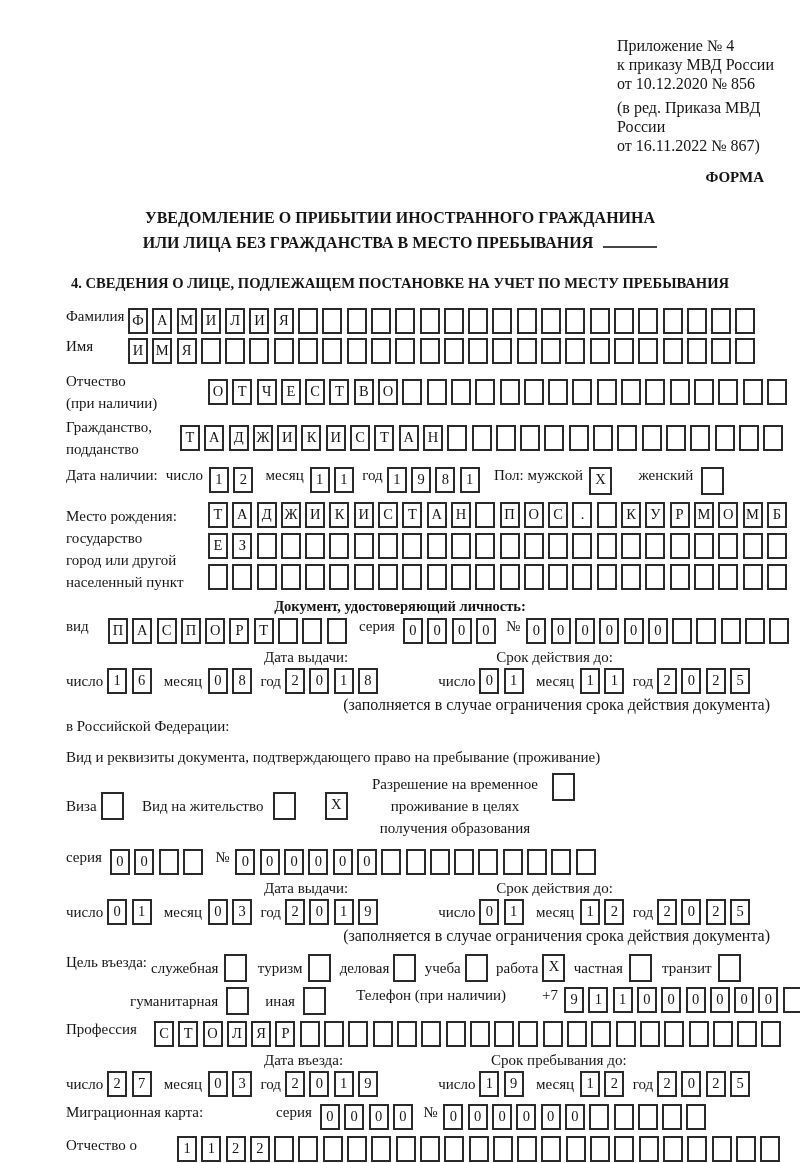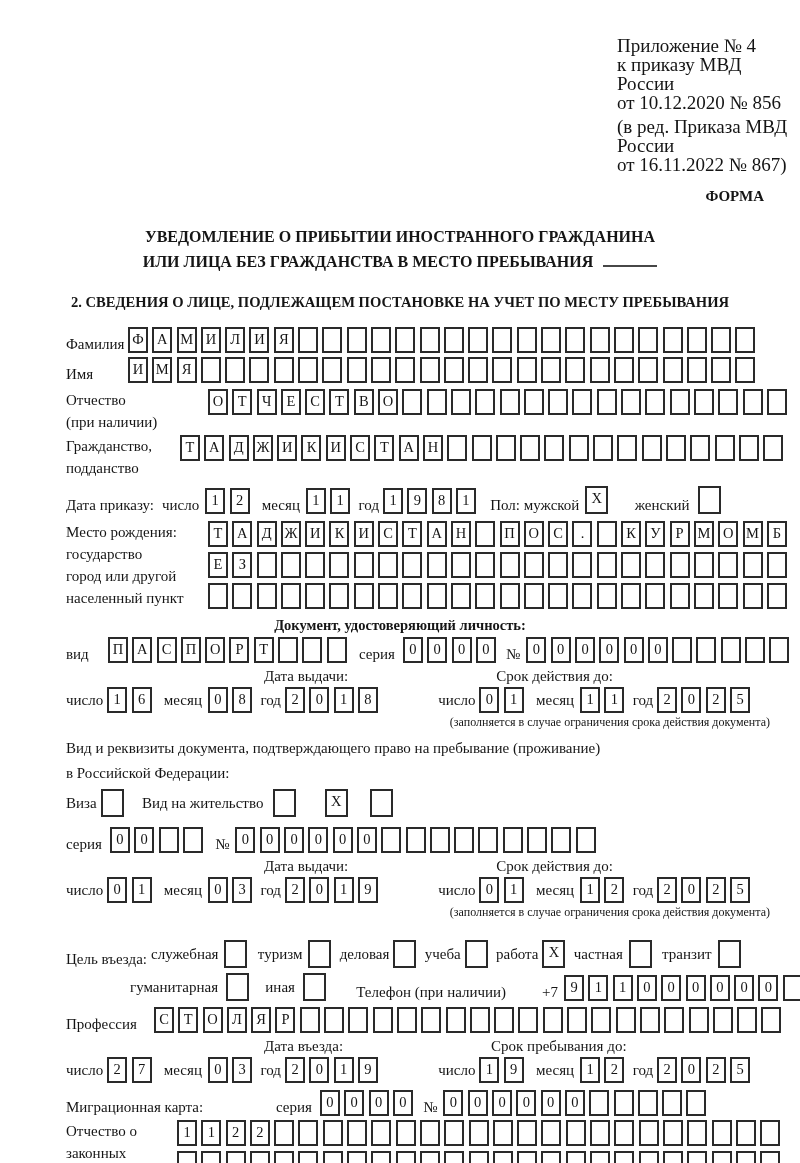--- a/index.html
+++ b/index.html
@@ -1,40 +1,40 @@
 <!DOCTYPE html>
 <html><head>
 <meta charset="utf-8">
 <style>
   html,body{margin:0;padding:0;background:#fff}
   .page{position:relative;width:800px;height:1163px;overflow:hidden;background:#fff;
         font-family:"Liberation Serif","DejaVu Serif",serif;color:#151515;font-size:15px}
-  .appendix{margin:36px 0 0 617px;font-size:19px;line-height:19px}
+  .appendix{margin:36px 0 0 617px;font-size:16px;line-height:19px}
   .revision{margin-top:5px}
   .forma{text-align:right;padding-right:36px;margin-top:14px;font-weight:bold;font-size:15px}
   .title{text-align:center;margin-top:19px;font-weight:bold;font-size:16px;line-height:25px}
   .blank-line{display:inline-block;width:54px;border-bottom:2.5px solid #474747;height:12px;margin-left:10px}
   .sec-head{text-align:center;font-weight:bold;font-size:14.6px;margin-top:20px}
-  .frow{display:flex;align-items:flex-end;margin-left:66px;margin-top:4px}
-  .frow.top{align-items:flex-start}
+  .frow{display:flex;align-items:flex-start;margin-left:66px;margin-top:4px}
+  .frow.top{align-items:center}
   .lbl{white-space:nowrap}
   .cells{display:flex;flex:none}
   .cell{box-sizing:border-box;flex:none;width:20px;height:26px;border:2px solid #2a2a2a;margin-right:4.3px;
         text-align:center;font-size:14.5px;line-height:21px;background:#fff}
   .cb .cell{width:23px;height:28px}
   .lbl-col{line-height:22px;flex:none}
   .w62{width:62px;flex:none}
   .w142{width:142px;flex:none}
   .w114{width:114px;flex:none}
   .mr8{margin-right:8px}.mr6{margin-right:6px}.mr4{margin-right:4px}.mr10{margin-right:10px}
   .stack .cells{margin-bottom:5px}
   .doc-head{text-align:center;font-weight:bold;font-size:14.5px;margin-top:3px}
   .dheads{display:flex;margin-left:66px;margin-top:5px}
   .dgroup{display:flex;align-items:center}
-  .note{font-size:12px;text-align:right;margin:2px 30px 0 0}
+  .note{font-size:16px;text-align:right;margin:2px 30px 0 0}
   .res-line{margin-left:66px;margin-top:8px;line-height:25px}
   .opt-label{display:inline-block;text-align:center;line-height:22px}
   .opts{display:flex;align-items:center;margin-left:66px;margin-top:3px}
   .purpose-item{display:flex;align-items:center}
 </style>
 </head>
 <body>
 
 <div class="page">
 
@@ -46,21 +46,21 @@
     <div>от 16.11.2022 № 867)</div>
   </div>
 
   <div class="forma">ФОРМА</div>
 
   <div class="title">
     <div>УВЕДОМЛЕНИЕ О ПРИБЫТИИ ИНОСТРАННОГО ГРАЖДАНИНА</div>
     <div><span>ИЛИ ЛИЦА БЕЗ ГРАЖДАНСТВА В МЕСТО ПРЕБЫВАНИЯ</span><span class="blank-line"></span></div>
   </div>
 
-  <div class="sec-head">2. СВЕДЕНИЯ О ЛИЦЕ, ПОДЛЕЖАЩЕМ ПОСТАНОВКЕ НА УЧЕТ ПО МЕСТУ ПРЕБЫВАНИЯ</div>
+  <div class="sec-head">4. СВЕДЕНИЯ О ЛИЦЕ, ПОДЛЕЖАЩЕМ ПОСТАНОВКЕ НА УЧЕТ ПО МЕСТУ ПРЕБЫВАНИЯ</div>
 
   <div class="frow" style="margin-top:16px">
     <span class="lbl w62">Фамилия</span>
     <span class="cells">
         <span class="cell">Ф</span>
         <span class="cell">А</span>
         <span class="cell">М</span>
         <span class="cell">И</span>
         <span class="cell">Л</span>
         <span class="cell">И</span>
@@ -180,21 +180,21 @@
         <span class="cell"></span>
         <span class="cell"></span>
         <span class="cell"></span>
         <span class="cell"></span>
         <span class="cell"></span>
         <span class="cell"></span>
       </span>
   </div>
 
   <div class="frow" style="margin-top:7px">
-    <span class="lbl mr8">Дата приказу:</span>
+    <span class="lbl mr8">Дата наличии:</span>
     <span class="lbl mr6">число</span>
     <span class="cells mr8">
         <span class="cell">1</span>
         <span class="cell">2</span>
       </span>
     <span class="lbl mr6">месяц</span>
     <span class="cells mr4">
         <span class="cell">1</span>
         <span class="cell">1</span>
       </span>
@@ -382,42 +382,43 @@
       <span class="cells">
           <span class="cell">2</span>
           <span class="cell">0</span>
           <span class="cell">2</span>
           <span class="cell">5</span>
         </span>
     </span>
   </div>
   <div class="note">(заполняется в случае ограничения срока действия документа)</div>
 
+  <div class="res-line" style="margin-top:0">в Российской Федерации:</div>
   <div class="res-line" style="margin-top:6px">Вид и реквизиты документа, подтверждающего право на пребывание (проживание)</div>
-  <div class="res-line" style="margin-top:0">в Российской Федерации:</div>
 
   <div class="opts">
     <span class="purpose-item">
       <span class="lbl">Виза</span>
       <span class="cells cb" style="margin-left:4px">
           <span class="cell"></span>
         </span>
     </span>
     <span class="purpose-item" style="margin-left:14px">
       <span class="lbl mr10">Вид на жительство</span>
       <span class="cells cb">
           <span class="cell"></span>
         </span>
     </span>
     <span style="display:flex;align-items:flex-start;margin-left:16px">
       <span class="cells cb" style="margin-left:8px">
           <span class="cell">X</span>
         </span>
     </span>
     <span style="display:flex;align-items:flex-start;margin-left:12px">
+      <span class="opt-label" style="width:182px">Разрешение на временное проживание в целях получения образования</span>
       <span class="cells cb" style="margin-left:6px">
           <span class="cell"></span>
         </span>
     </span>
   </div>
 
   <div class="frow" style="margin-top:10px">
     <span class="lbl mr8">серия</span>
     <span class="cells mr8">
         <span class="cell">0</span>
@@ -484,21 +485,21 @@
       <span class="cells">
           <span class="cell">2</span>
           <span class="cell">0</span>
           <span class="cell">2</span>
           <span class="cell">5</span>
         </span>
     </span>
   </div>
   <div class="note">(заполняется в случае ограничения срока действия документа)</div>
 
-  <div class="frow" style="margin-top:20px">
+  <div class="frow" style="margin-top:9px">
     <span class="lbl mr4">Цель въезда:</span>
     <span class="purpose-item">
       <span class="lbl mr6">служебная</span>
       <span class="cells cb">
           <span class="cell"></span>
         </span>
     </span>
     <span class="purpose-item" style="margin-left:6px">
       <span class="lbl mr6">туризм</span>
       <span class="cells cb">

